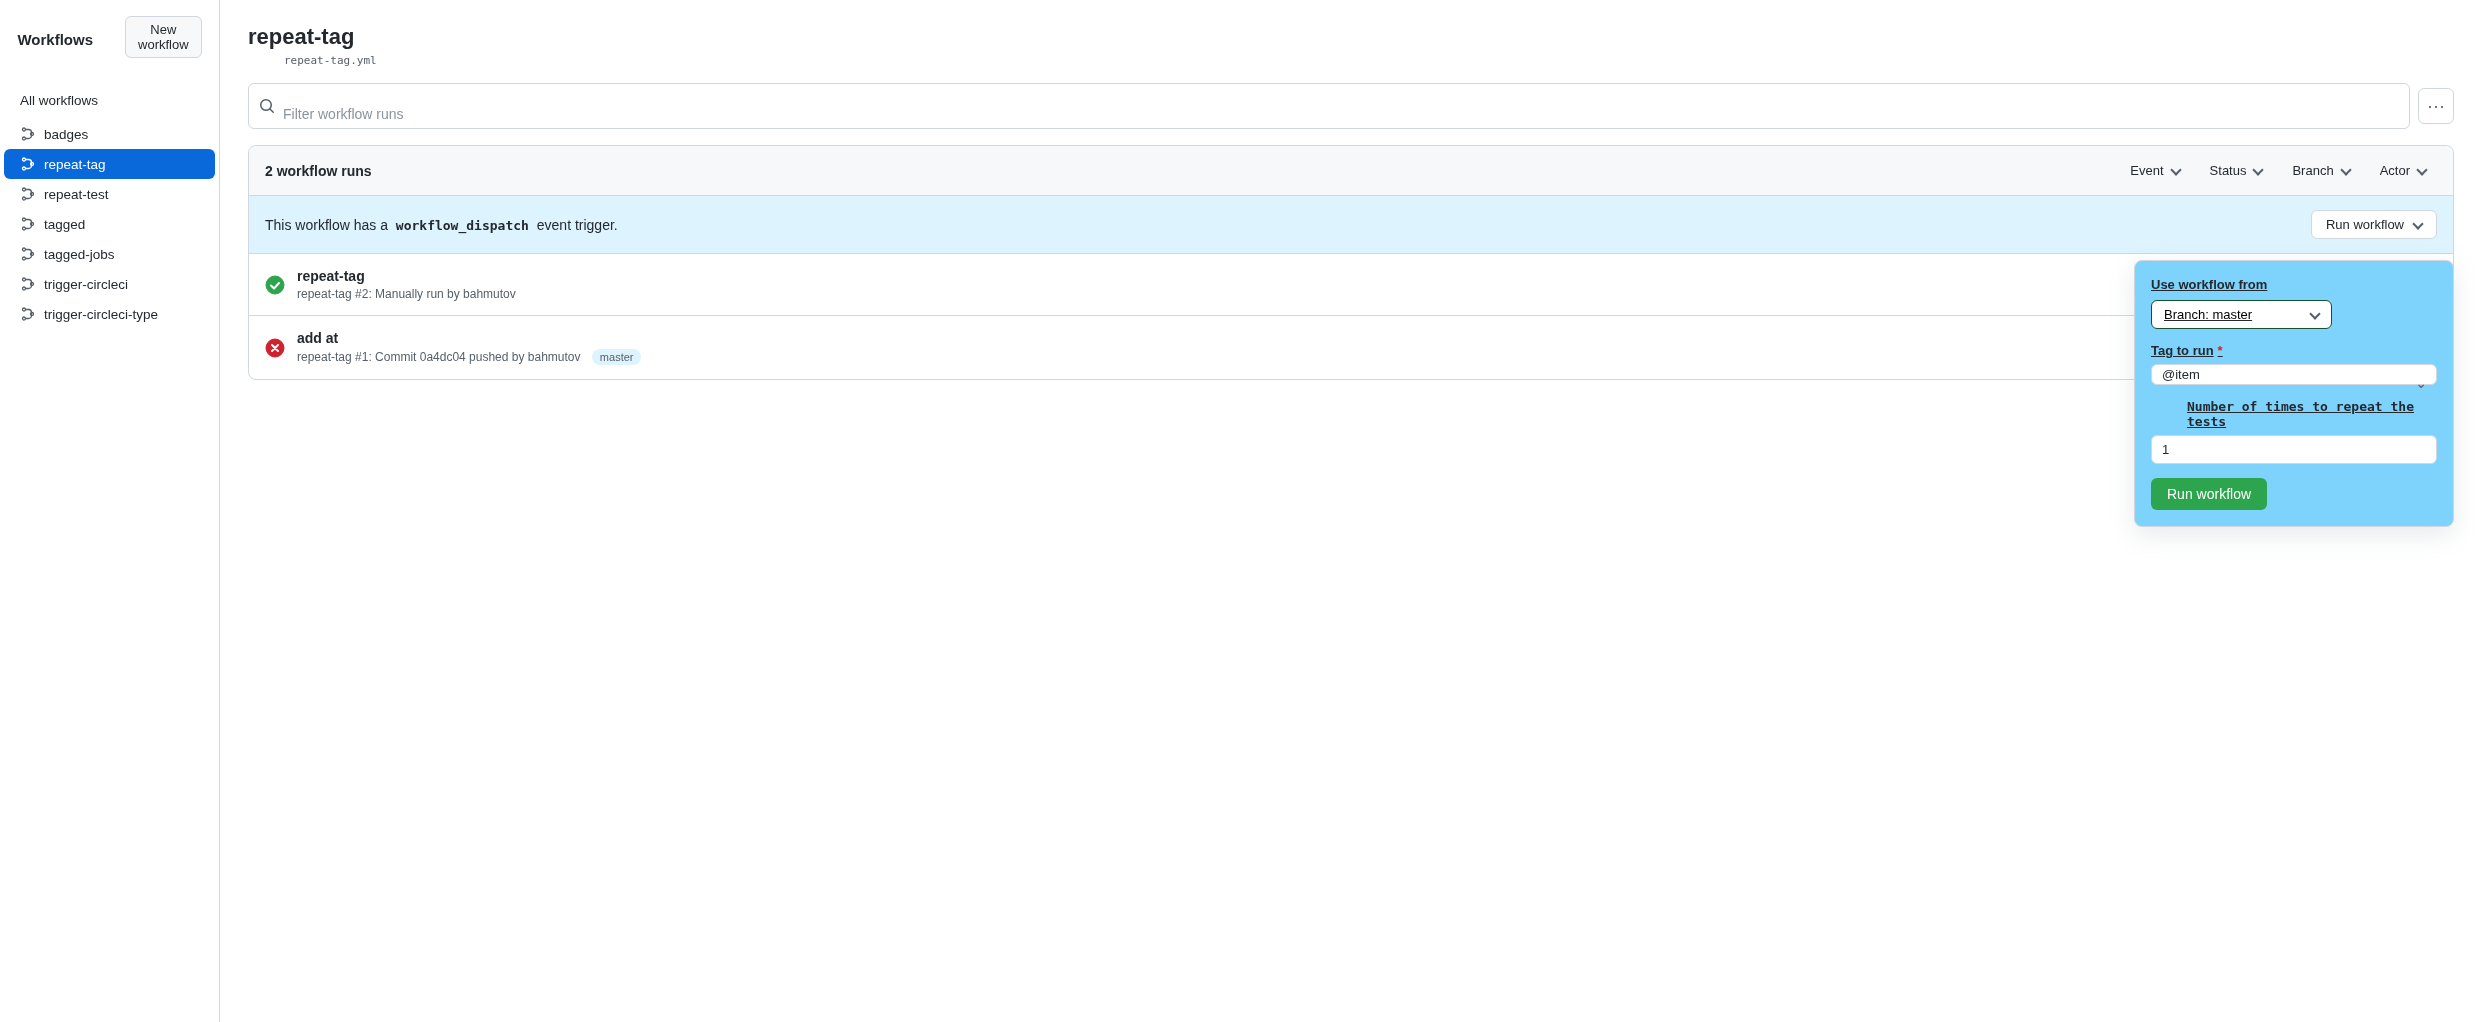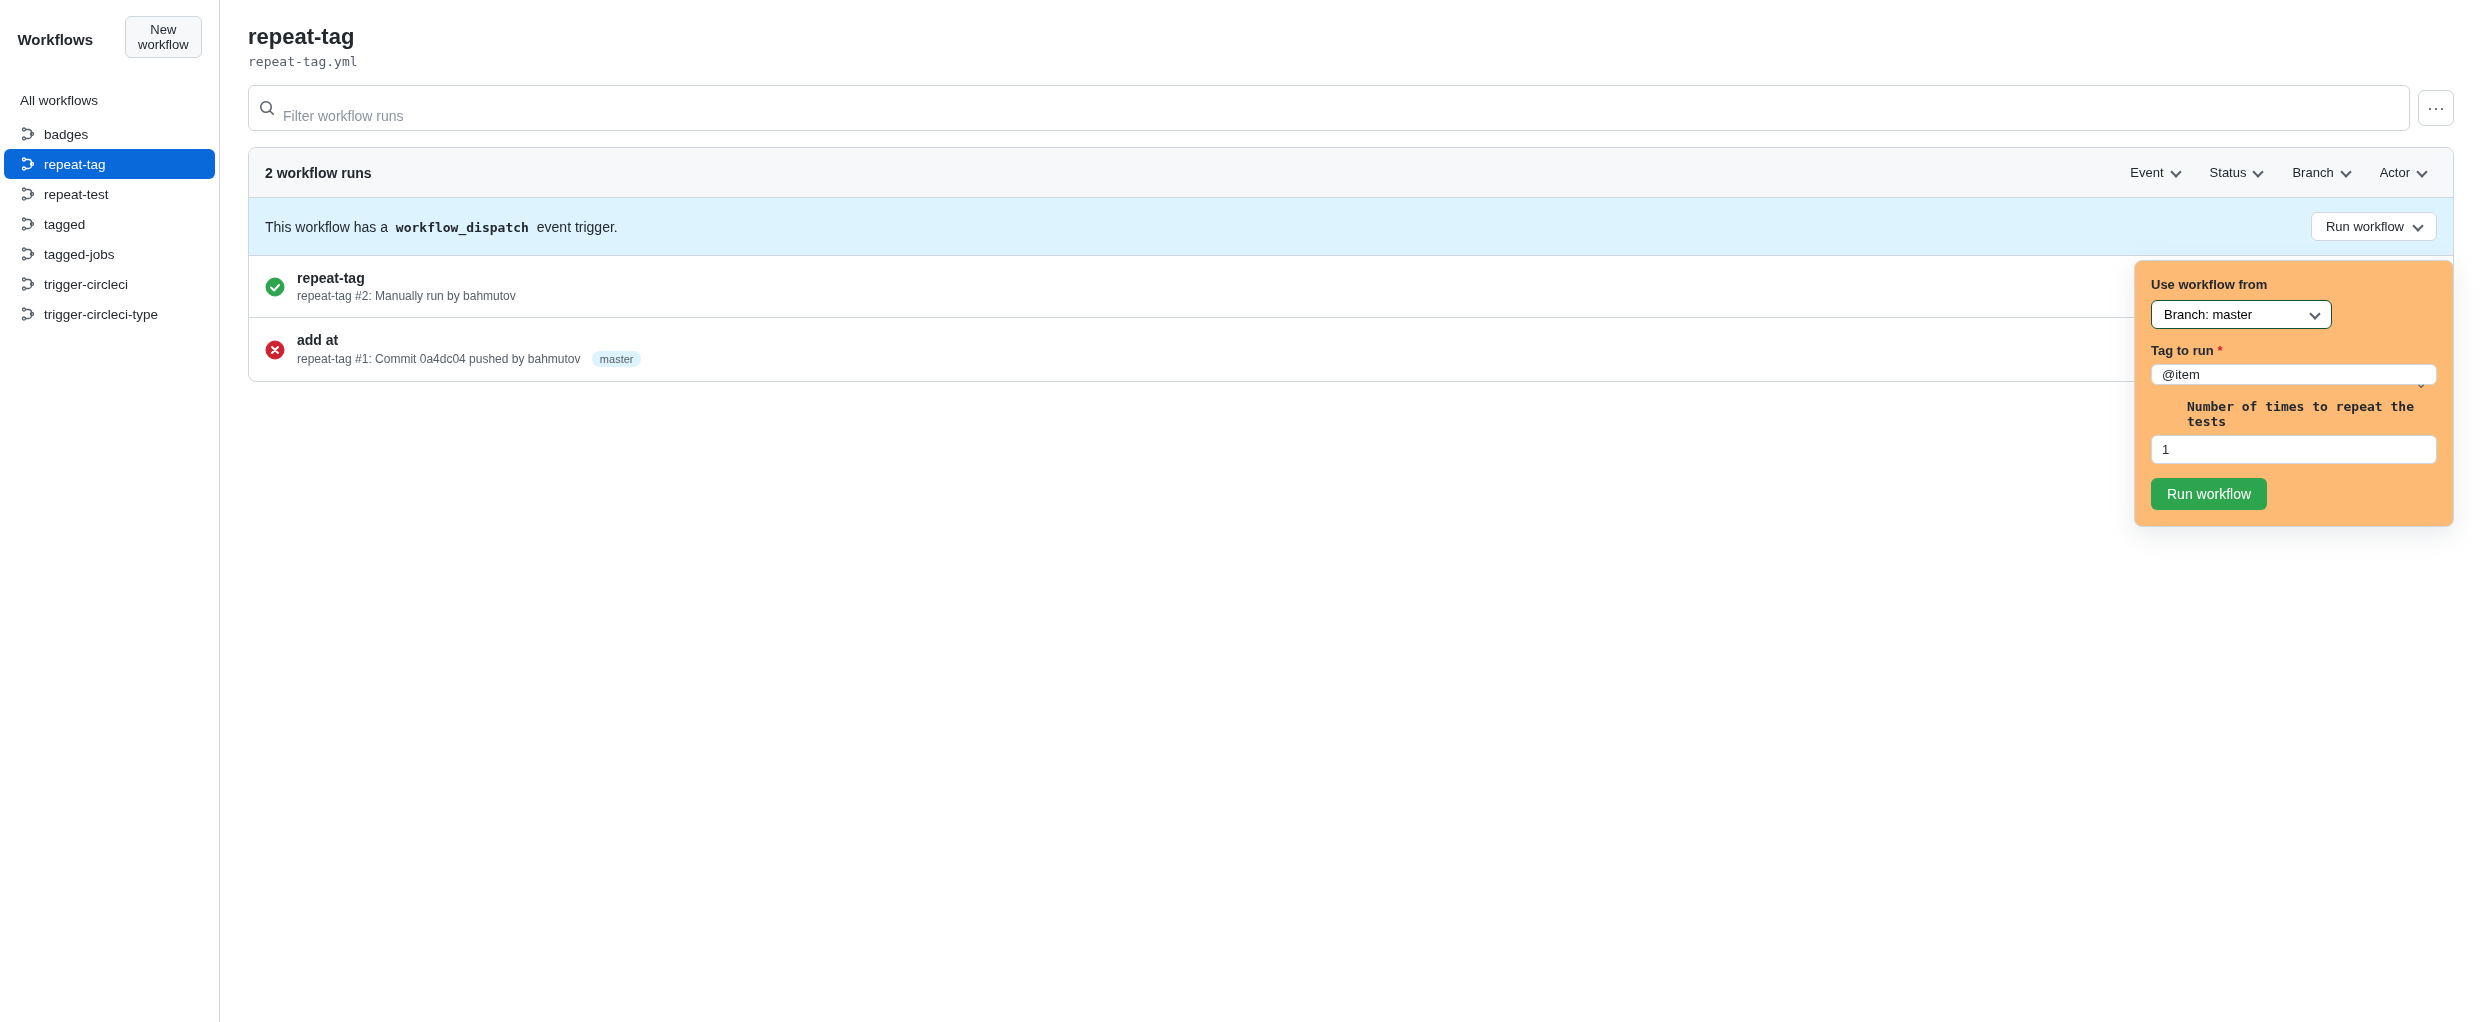--- a/index.html
+++ b/index.html
@@ -67,24 +67,25 @@
       overflow: auto;
       position: relative;
     }
 
     .page-title {
       font-size: 22px;
       font-weight: 600;
       margin-bottom: 4px;
     }
     .page-subtitle {
-      font-size: 13px;
+      font-size: 11px;
       color: #57606a;
       margin-bottom: 16px;
       font-family: ui-monospace, SFMono-Regular, monospace;
+      margin-left: 36px;
     }
 
     
     .filter-bar {
       display: flex;
       align-items: center;
       gap: 8px;
       margin-bottom: 16px;
     }
     .filter-input-wrap {
@@ -232,26 +233,27 @@
       font-weight: 400;
       margin-left: 8px;
     }
 
     
     .workflow-dropdown {
       position: absolute;
       top: 260px;
       right: 28px;
       width: 320px;
-      background: #fdba74;
+      background: #7dd3fc;
       border: 1px solid #d0d7de;
       border-radius: 8px;
       box-shadow: 0 8px 24px rgba(140,149,159,0.2);
       padding: 16px;
       z-index: 100;
+      text-decoration: underline;
     }
     .dropdown-section-title {
       font-size: 13px;
       font-weight: 600;
       margin-bottom: 8px;
       color: #24292f;
     }
     .branch-selector {
       display: flex;
       align-items: center;

